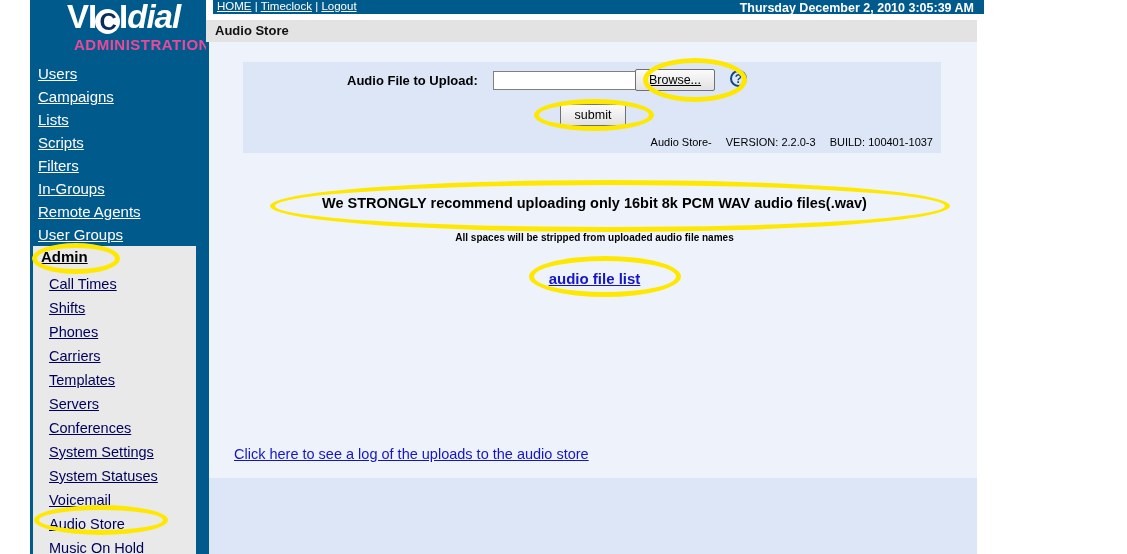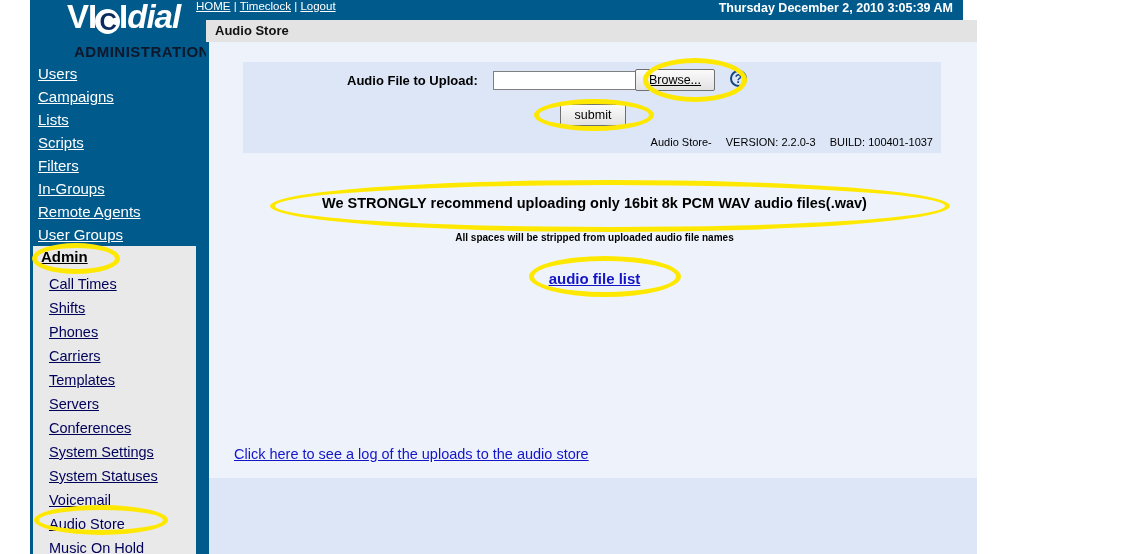--- a/index.html
+++ b/index.html
@@ -40,22 +40,22 @@
     background: #ffffff;
     border-radius: 50%;
     width: 25px; height: 25px; line-height: 25px;
     font-size: 24px;
     text-align: center;
     margin: 0 -1px;
     vertical-align: -2px;
   }
   .logo-italic { font-style: italic; font-weight: bold; }
   .logo-sub {
-    font-size: 15px; font-weight: bold; color: #0f172a;
-    letter-spacing: 0.5px; line-height: 20px; margin-top: 8px; padding-left: 44px;
+    font-size: 15px; font-weight: bold; color: #ec4899;
+    letter-spacing: 0.5px; line-height: 20px; margin-top: 1px; padding-left: 44px;
   }
 
   #mainnav {
     position: absolute; left: 38px; top: 62px;
     width: 160px;
   }
   .navlink {
     display: block;
     font-size: 15px;
     color: #ffffff;
@@ -81,22 +81,22 @@
   .sublink {
     display: block;
     font-size: 14.5px; color: #00005a;
     text-decoration: underline;
     line-height: 24px;
     white-space: nowrap; cursor: pointer;
   }
 
   
   #topbar {
-    position: absolute; left: 192px; top: 0;
-    width: 771px; height: 20px;
+    position: absolute; left: 213px; top: 0;
+    width: 771px; height: 14px;
     background: #005a8c;
   }
   #topleftlinks {
     position: absolute; left: 4px; top: 0px;
     font-size: 11.5px; color: #ffffff; white-space: nowrap;
   }
   #topleftlinks a {
     color: #ffffff; text-decoration: underline; cursor: pointer;
   }
   #topleftlinks .sep { text-decoration: none; }

